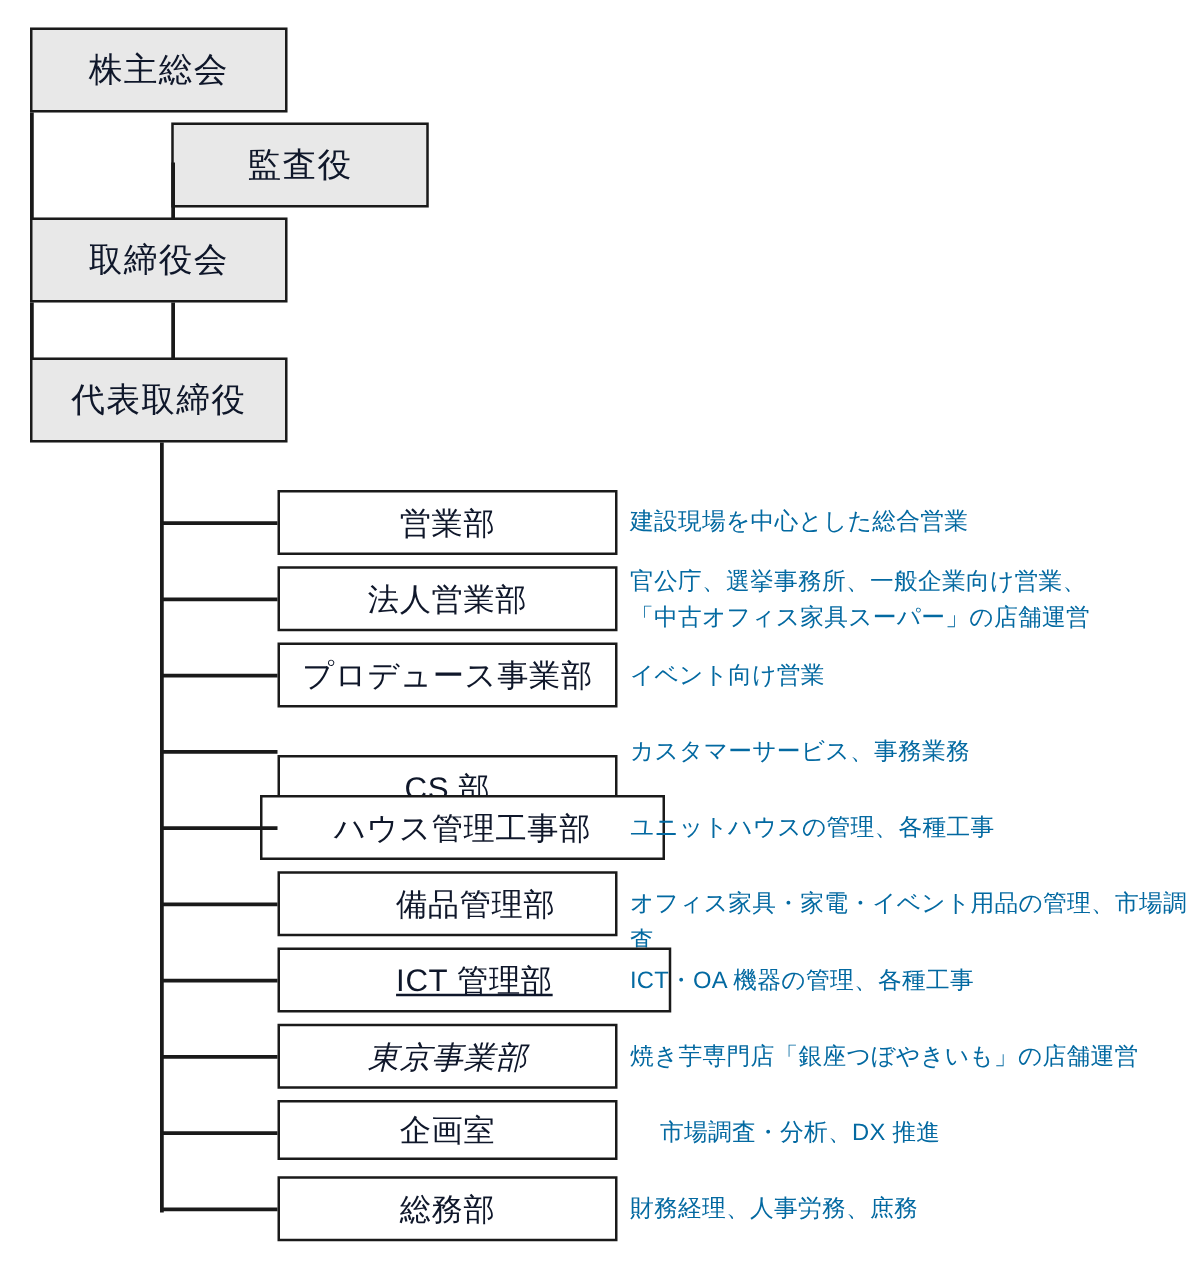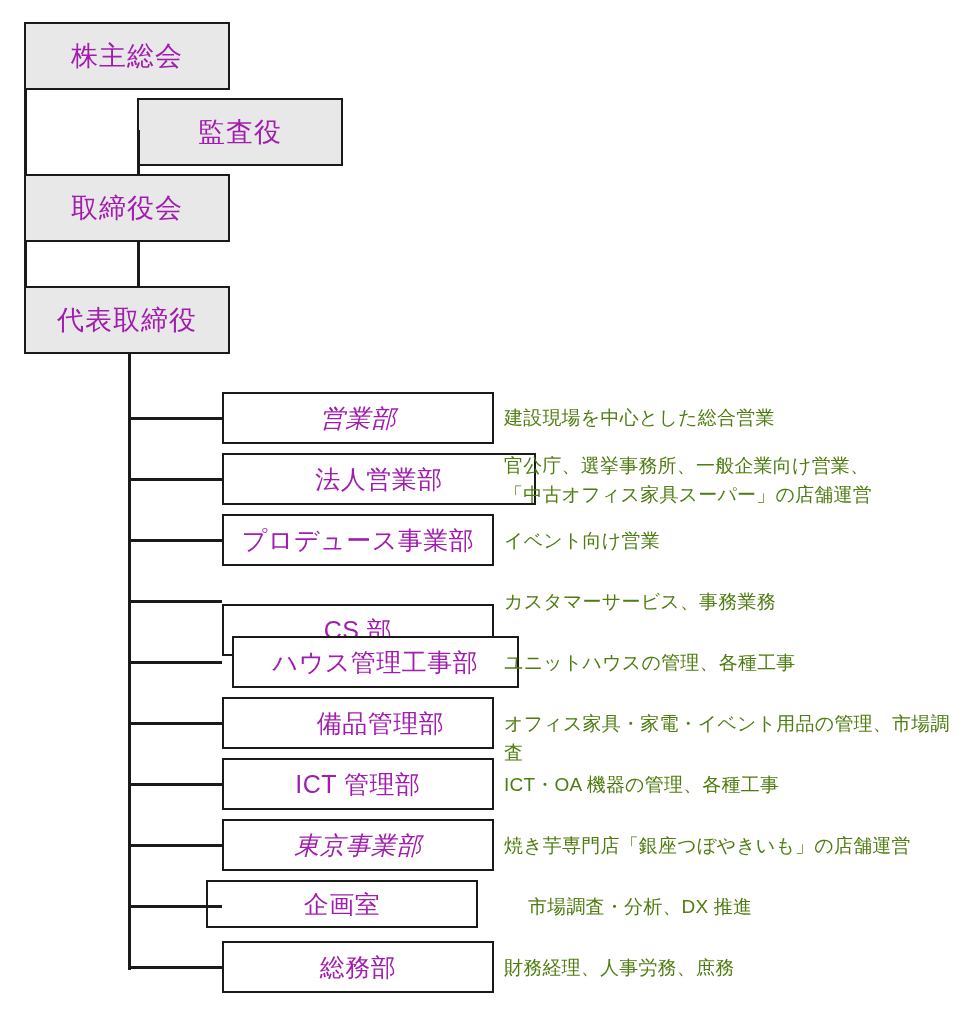--- a/index.html
+++ b/index.html
@@ -21,37 +21,37 @@
   .node {
     position: absolute;
     box-sizing: border-box;
     border: 2px solid #1a1a1a;
     background: #e8e8e8;
     display: flex;
     align-items: center;
     justify-content: center;
     font-size: 27px;
     letter-spacing: 1px;
-    color: #a21caf;
+    color: #0f172a;
   }
   .node.plain {
     background: #ffffff;
     border: 2px solid #1a1a1a;
     font-size: 25px;
     letter-spacing: 0.5px;
   }
   .connector {
     position: absolute;
     background: #1a1a1a;
   }
   .desc {
     position: absolute;
     font-size: 19px;
     line-height: 1.5;
-    color: #4d7c0f;
+    color: #0369a1;
     white-space: pre-line;
     letter-spacing: 0.2px;
   }
 </style>
 </head>
 <body>
 
 <div id="chart">
 
   <div class="node" style="left:24px; top:22px; width:206px; height:68px;">
@@ -72,70 +72,70 @@
 
   <div class="connector" style="left:24px; top:90px; width:3px; height:86px;"></div>
 
   <div class="connector" style="left:137px; top:130px; width:3px; height:46px;"></div>
 
   <div class="connector" style="left:137px; top:242px; width:3px; height:46px;"></div>
   <div class="connector" style="left:24px; top:242px; width:3px; height:46px;"></div>
 
   <div class="connector" style="left:128px; top:354px; width:3px; height:616px;"></div>
 
-  <div class="node plain" style="left:222px; top:392px; width:272px; height:52px;font-style:italic;">
+  <div class="node plain" style="left:222px; top:392px; width:272px; height:52px;">
     <span>営業部</span>
   </div>
   <div class="connector" style="left:128px; top:417px; width:94px; height:3px;"></div>
   <div class="desc" style="left:504px; top:404px; width:440px;">建設現場を中心とした総合営業</div>
 
-  <div class="node plain" style="left:222px; top:453px; width:314px; height:52px;">
+  <div class="node plain" style="left:222px; top:453px; width:272px; height:52px;">
     <span>法人営業部</span>
   </div>
   <div class="connector" style="left:128px; top:478px; width:94px; height:3px;"></div>
   <div class="desc" style="left:504px; top:452px; width:450px;">官公庁、選挙事務所、一般企業向け営業、
 「中古オフィス家具スーパー」の店舗運営</div>
 
   <div class="node plain" style="left:222px; top:514px; width:272px; height:52px;">
     <span>プロデュース事業部</span>
   </div>
   <div class="connector" style="left:128px; top:539px; width:94px; height:3px;"></div>
   <div class="desc" style="left:504px; top:527px; width:440px;">イベント向け営業</div>
 
   <div class="node plain" style="left:222px; top:575px; width:272px; height:52px;margin-top:29px;">
     <span>CS 部</span>
   </div>
   <div class="connector" style="left:128px; top:600px; width:94px; height:3px;"></div>
   <div class="desc" style="left:504px; top:588px; width:440px;">カスタマーサービス、事務業務</div>
 
-  <div class="node plain" style="left:232px; top:636px; width:287px; height:52px;">
+  <div class="node plain" style="left:208px; top:636px; width:324px; height:52px;">
     <span>ハウス管理工事部</span>
   </div>
   <div class="connector" style="left:128px; top:661px; width:94px; height:3px;"></div>
   <div class="desc" style="left:504px; top:649px; width:440px;">ユニットハウスの管理、各種工事</div>
 
   <div class="node plain" style="left:222px; top:697px; width:272px; height:52px;padding-left:45px;">
     <span>備品管理部</span>
   </div>
   <div class="connector" style="left:128px; top:722px; width:94px; height:3px;"></div>
   <div class="desc" style="left:504px; top:710px; width:450px;">オフィス家具・家電・イベント用品の管理、市場調査</div>
 
-  <div class="node plain" style="left:222px; top:758px; width:272px; height:52px;">
+  <div class="node plain" style="left:222px; top:758px; width:315px; height:52px;text-decoration:underline;">
     <span>ICT 管理部</span>
   </div>
   <div class="connector" style="left:128px; top:783px; width:94px; height:3px;"></div>
   <div class="desc" style="left:504px; top:771px; width:440px;">ICT・OA 機器の管理、各種工事</div>
 
   <div class="node plain" style="left:222px; top:819px; width:272px; height:52px;font-style:italic;">
     <span>東京事業部</span>
   </div>
   <div class="connector" style="left:128px; top:844px; width:94px; height:3px;"></div>
   <div class="desc" style="left:504px; top:832px; width:450px;">焼き芋専門店「銀座つぼやきいも」の店舗運営</div>
 
-  <div class="node plain" style="left:206px; top:880px; width:272px; height:48px;align-items:center;">
+  <div class="node plain" style="left:222px; top:880px; width:272px; height:48px;align-items:center;">
     <span>企画室</span>
   </div>
   <div class="connector" style="left:128px; top:905px; width:94px; height:3px;"></div>
   <div class="desc" style="left:504px; top:893px; width:440px;margin-left:24px;">市場調査・分析、DX 推進</div>
 
   <div class="node plain" style="left:222px; top:941px; width:272px; height:52px;font-family:Liberation Mono, monospace;">
     <span>総務部</span>
   </div>
   <div class="connector" style="left:128px; top:966px; width:94px; height:3px;"></div>
   <div class="desc" style="left:504px; top:954px; width:440px;">財務経理、人事労務、庶務</div>

